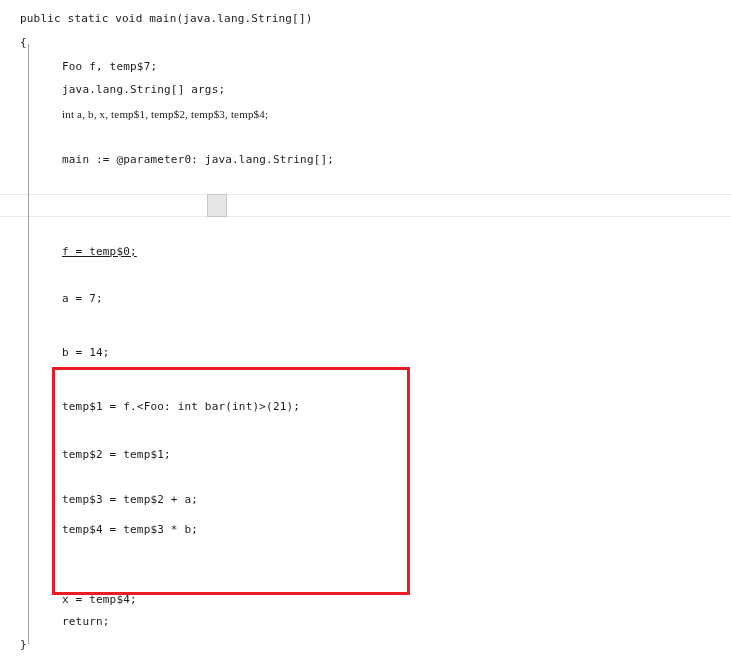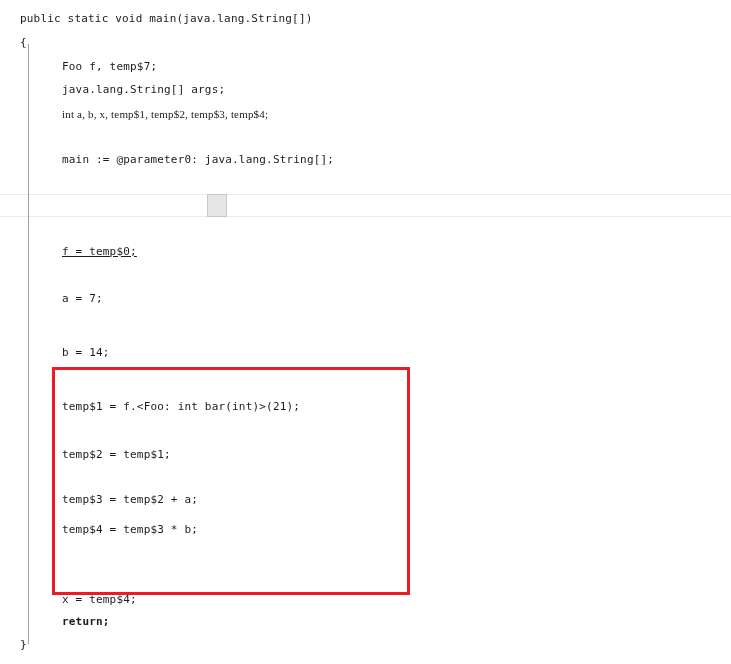--- a/index.html
+++ b/index.html
@@ -98,18 +98,18 @@
   <div class="code-line" style="left:62px;top:103px;font-family:Liberation Serif, serif;">int a, b, x, temp$1, temp$2, temp$3, temp$4;</div>
   <div class="code-line" style="left:62px;top:149px;">main := @parameter0: java.lang.String[];</div>
   <div class="code-line" style="left:62px;top:241px;text-decoration:underline;">f = temp$0;</div>
   <div class="code-line" style="left:62px;top:288px;">a = 7;</div>
   <div class="code-line" style="left:62px;top:342px;">b = 14;</div>
   <div class="code-line" style="left:62px;top:396px;">temp$1 = f.&lt;Foo: int bar(int)&gt;(21);</div>
   <div class="code-line" style="left:62px;top:444px;">temp$2 = temp$1;</div>
   <div class="code-line" style="left:62px;top:473px;margin-top:16px;">temp$3 = temp$2 + a;</div>
   <div class="code-line" style="left:62px;top:519px;">temp$4 = temp$3 * b;</div>
   <div class="code-line" style="left:62px;top:565px;margin-top:24px;">x = temp$4;</div>
-  <div class="code-line" style="left:62px;top:611px;font-weight:bold;">return;</div>
+  <div class="code-line" style="left:62px;top:611px;">return;</div>
   <div class="code-line" style="left:20px;top:634px;">}</div>
 
   <div class="annotation-box" style="left:52px;top:367px;width:358px;height:228px;"></div>
 
 </div>
 
 </body></html>

